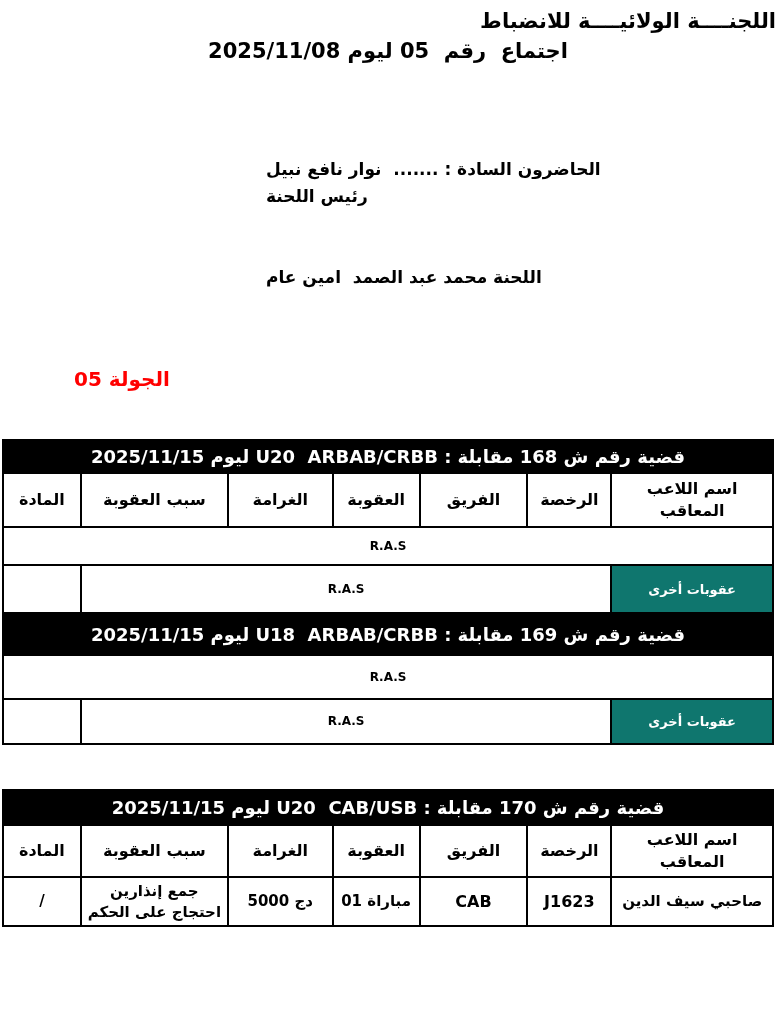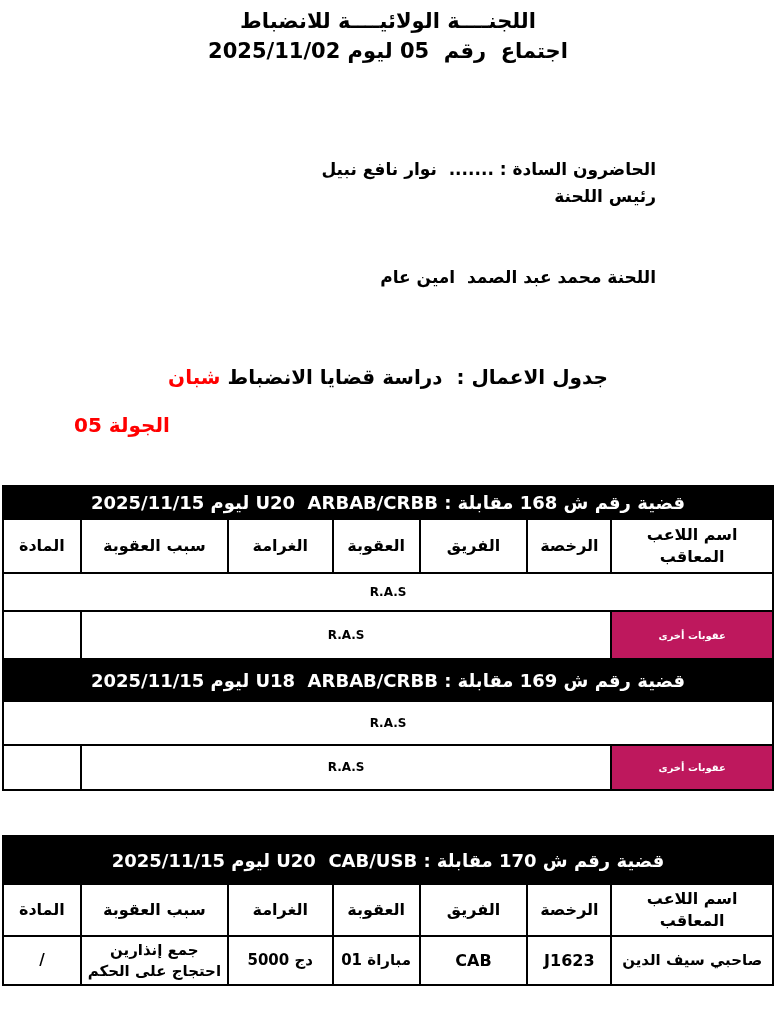--- a/index.html
+++ b/index.html
@@ -11,25 +11,25 @@
   .page{
     width:776px;height:1024px;
     position:relative;overflow:hidden;
     background:#fff;direction:rtl;
   }
   .doc-title{
     text-align:center;
     font-size:21px;line-height:30px;
     white-space:pre-wrap;
   }
-  .doc-title.first{padding-top:6px;}
+  .doc-title.first{padding-top:6px;text-align:right;}
   .attendees{
     width:390px;
     margin:36px 120px 0 auto;
-    text-align:right;
+    text-align:left;
     font-size:17px;line-height:27px;
     white-space:pre-wrap;
   }
   .agenda{
     text-align:center;
     font-size:20px;line-height:28px;
     margin-top:18px;
     white-space:pre-wrap;
   }
   .red-txt{color:#ff0000;}
@@ -59,41 +59,40 @@
   }
   td.bar{
     background:#000;color:#fff;
     font-size:18px;
     white-space:pre-wrap;
   }
   th{font-size:16px;white-space:pre-line;line-height:22px;}
   td{font-size:15px;line-height:21px;}
   td.ras{font-size:12px;}
   td.red-cell{
-    background:#be185d;color:#fff;
-    font-size:10px;
+    background:#0f766e;color:#fff;
+    font-size:13px;
   }
   td.ltr{direction:ltr;}
   td.reason{white-space:pre-line;}
   td.team,td.license{font-size:16px;}
 </style>
 </head>
 <body>
 
 <div class="page">
 
   <div class="doc-title first">اللجنــــة الولائيــــة للانضباط</div>
-  <div class="doc-title">اجتماع  رقم  05 ليوم 2025/11/02</div>
+  <div class="doc-title">اجتماع  رقم  05 ليوم 2025/11/08</div>
 
   <div class="attendees">
     <div>الحاضرون السادة : .......  نوار نافع نبيل   رئيس اللحنة</div>
     <div>اللحنة محمد عبد الصمد  امين عام</div>
   </div>
 
-  <div class="agenda"><span>جدول الاعمال :  دراسة قضايا الانضباط</span> <span class="red-txt">شبان</span></div>
 
   <div class="round">الجولة 05</div>
 
   <table class="case-table first">
     <colgroup>
       <col style="width:21%">
         <col style="width:10.9%">
         <col style="width:14%">
         <col style="width:11.3%">
         <col style="width:13.6%">
@@ -140,21 +139,21 @@
     <colgroup>
       <col style="width:21%">
         <col style="width:10.9%">
         <col style="width:14%">
         <col style="width:11.3%">
         <col style="width:13.6%">
         <col style="width:19.1%">
         <col style="width:10.1%">
     </colgroup>
     <tbody>
-        <tr style="height:48px">
+        <tr style="height:35px">
       <td colspan="7" class="bar">قضية رقم ش 170 مقابلة : U20  CAB/USB ليوم 2025/11/15</td>
     </tr>
     <tr style="height:52px">
       <th>اسم اللاعب
 المعاقب</th>
       <th>الرخصة</th>
       <th>الفريق</th>
       <th>العقوبة</th>
       <th>الغرامة</th>
       <th>سبب العقوبة</th>

